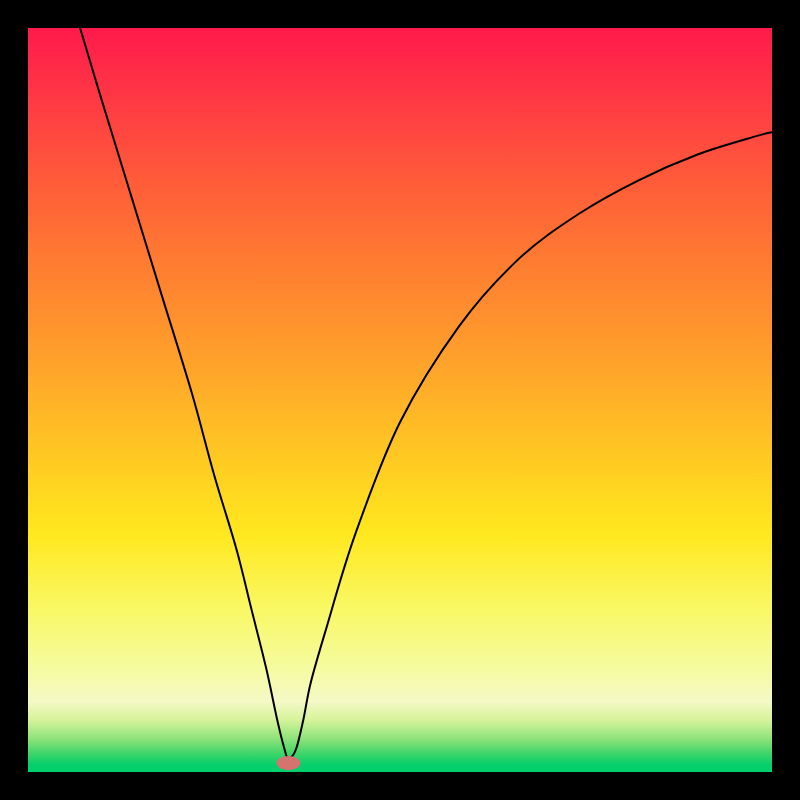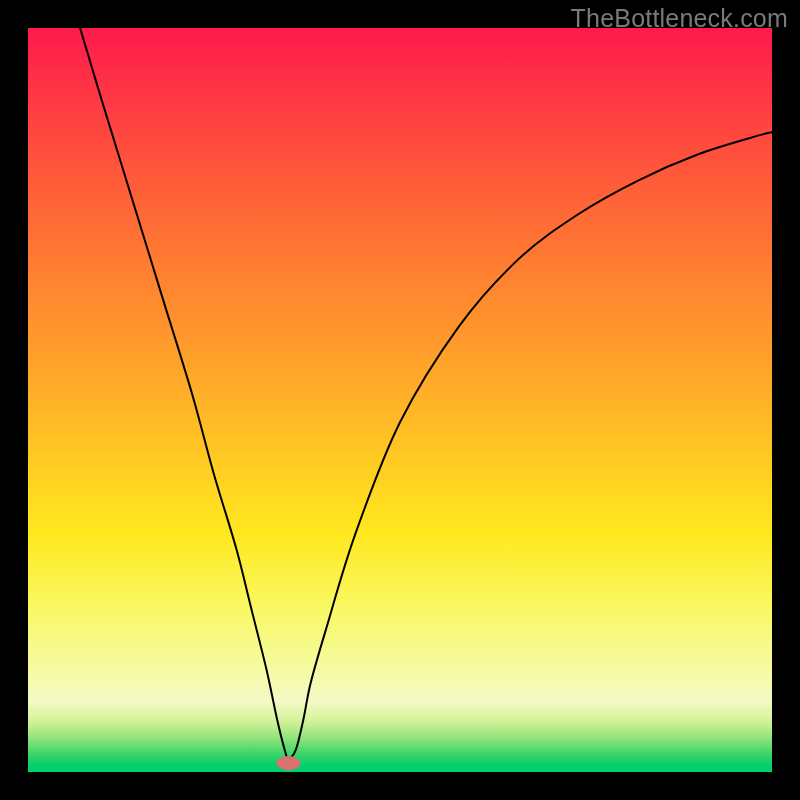--- a/index.html
+++ b/index.html
@@ -32,21 +32,20 @@
     font-size: 25px;
     letter-spacing: 0.2px;
     font-weight: 500;
   }
   svg { display: block; }
 </style>
 </head>
 <body>
 
 <div class="frame">
-  <div class="watermark">TheBottleneck.com</div>
   <div class="plot">
     <svg id="chart-svg" viewBox="0 0 100 100" preserveAspectRatio="none" width="744" height="744">
       <defs>
         <linearGradient id="bg-grad" x1="0" y1="0" x2="0" y2="1">
             <stop offset="0%" stop-color="#ff1a4b"></stop>
             <stop offset="10%" stop-color="#ff3a44"></stop>
             <stop offset="22%" stop-color="#ff6038"></stop>
             <stop offset="34%" stop-color="#ff8330"></stop>
             <stop offset="46%" stop-color="#ffa52a"></stop>
             <stop offset="57.99999999999999%" stop-color="#ffca22"></stop>

